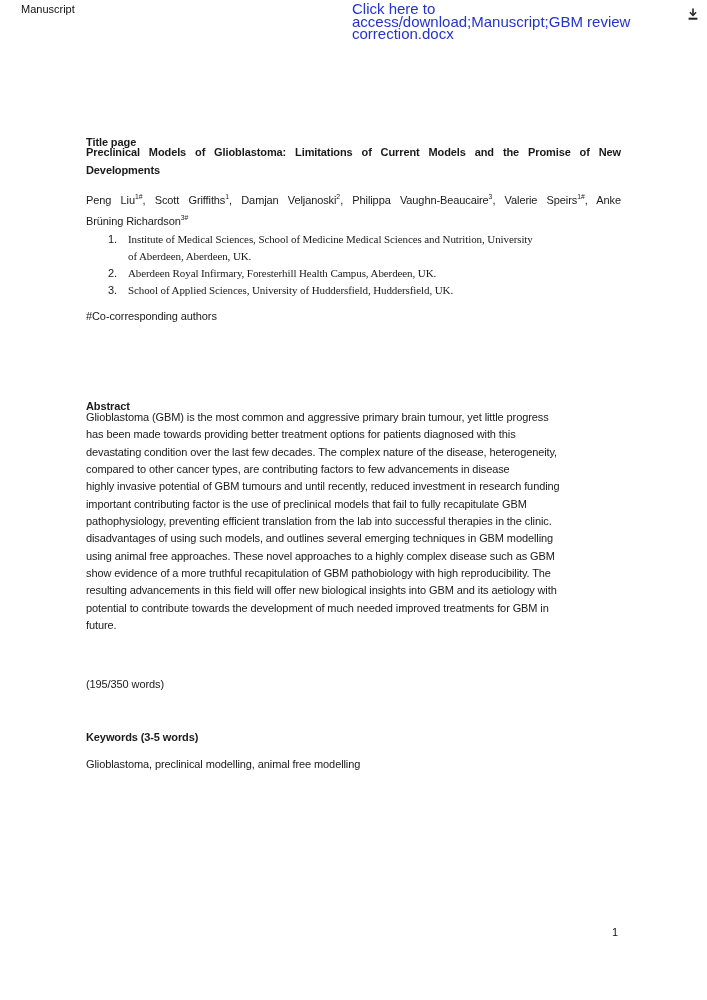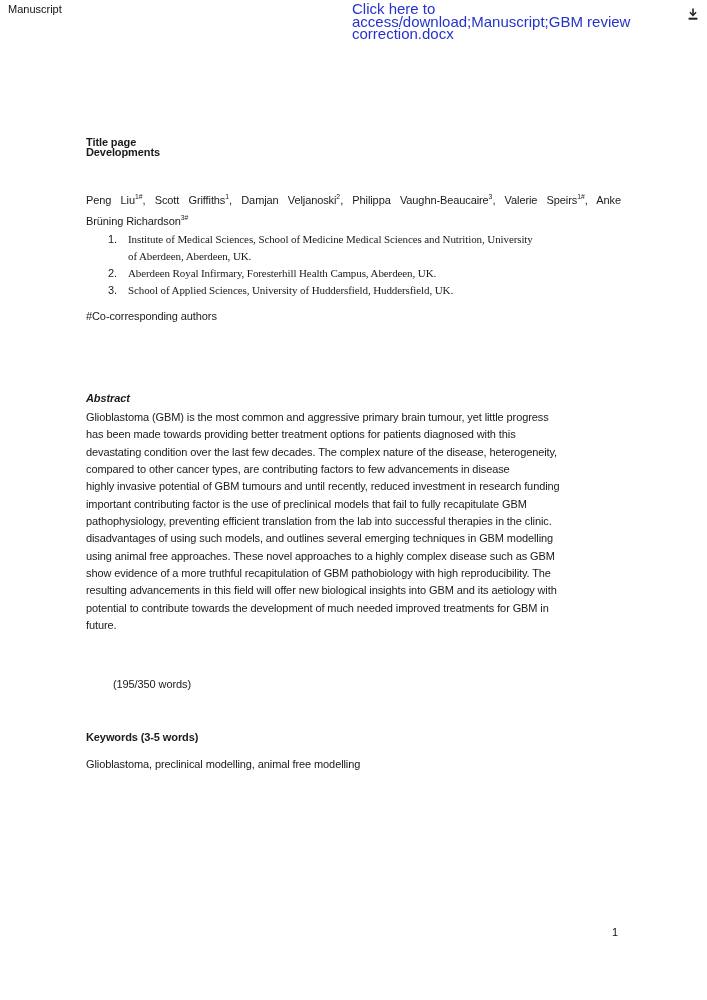--- a/index.html
+++ b/index.html
@@ -6,21 +6,21 @@
   html, body { margin: 0; padding: 0; }
   body {
     width: 707px; height: 1000px;
     background: #ffffff;
     position: relative;
     font-family: "Liberation Sans", sans-serif;
     color: #1a1a1a;
     overflow: hidden;
   }
   .hdr-label {
-    position: absolute; left: 8px; top: 3px;
+    position: absolute; left: 21px; top: 3px;
     font-size: 11px; color: #111;
   }
   .hdr-link {
     position: absolute; left: 352px; top: 3px; width: 298px;
     font-size: 15px; line-height: 12.5px;
     cursor: pointer;
   }
   .hdr-icon {
     position: absolute; left: 688px; top: 6px;
     width: 10px; height: 12px; cursor: pointer;
@@ -39,23 +39,23 @@
   .lines .tline { white-space: pre; }
   .title-block   { top: 143px; line-height: 18px; font-weight: bold; }
   .authors-block { top: 188px; line-height: 18px; }
   .affs-block    { top: 231px; line-height: 17px; }
   .aff-row  { display: flex; }
   .aff-num  { width: 20px; margin-left: 22px; flex: none; }
   .aff-lines{ flex: none; }
   .aff-lines .tline { white-space: pre; font-family: Liberation Serif, serif; }
   .h-titlepage { top: 100px; margin-top: 36px; }
   .coauth      { top: 310px; }
-  .h-abstract  { top: 392px; font-style: italic; }
+  .h-abstract  { top: 400px; }
   .abstract-block { top: 409px; line-height: 17.35px; }
-  .wordcount   { top: 678px; margin-left: 27px; }
+  .wordcount   { top: 678px; }
   .h-keywords  { top: 731px; }
   .keywords-line { top: 758px; }
   .pagenum {
     position: absolute; left: 612px; top: 926px;
     font-size: 11px; color: #111;
   }
   sup { font-size: 0.62em; letter-spacing: 0; }
 </style>
 </head>
 <body>
@@ -70,20 +70,21 @@
     <path d="M1.9 4.3 L5 7.6 L8.1 4.3" stroke="#222" stroke-width="1.4" fill="none"></path>
     <rect x="0.6" y="9.7" width="8.8" height="2" fill="#222"></rect>
   </svg>
 </div>
 
 <div class="content">
 
   <div class="blk h-titlepage bold">Title page</div>
 
   <div class="blk title-block jlines">
+      <div class="tline">Preclinical Models of Glioblastoma: Limitations of Current Models and the Promise of New</div>
       <div class="tline">Developments</div>
     </div>
 
   <div class="blk authors-block jlines">
       <div class="tline">Peng Liu<sup>1#</sup>, Scott Griffiths<sup>1</sup>, Damjan Veljanoski<sup>2</sup>, Philippa Vaughn-Beaucaire<sup>3</sup>, Valerie Speirs<sup>1#</sup>, Anke</div>
       <div class="tline">Brüning Richardson<sup>3#</sup></div>
     </div>
 
   <div class="blk affs-block">
       <div class="aff-row">

